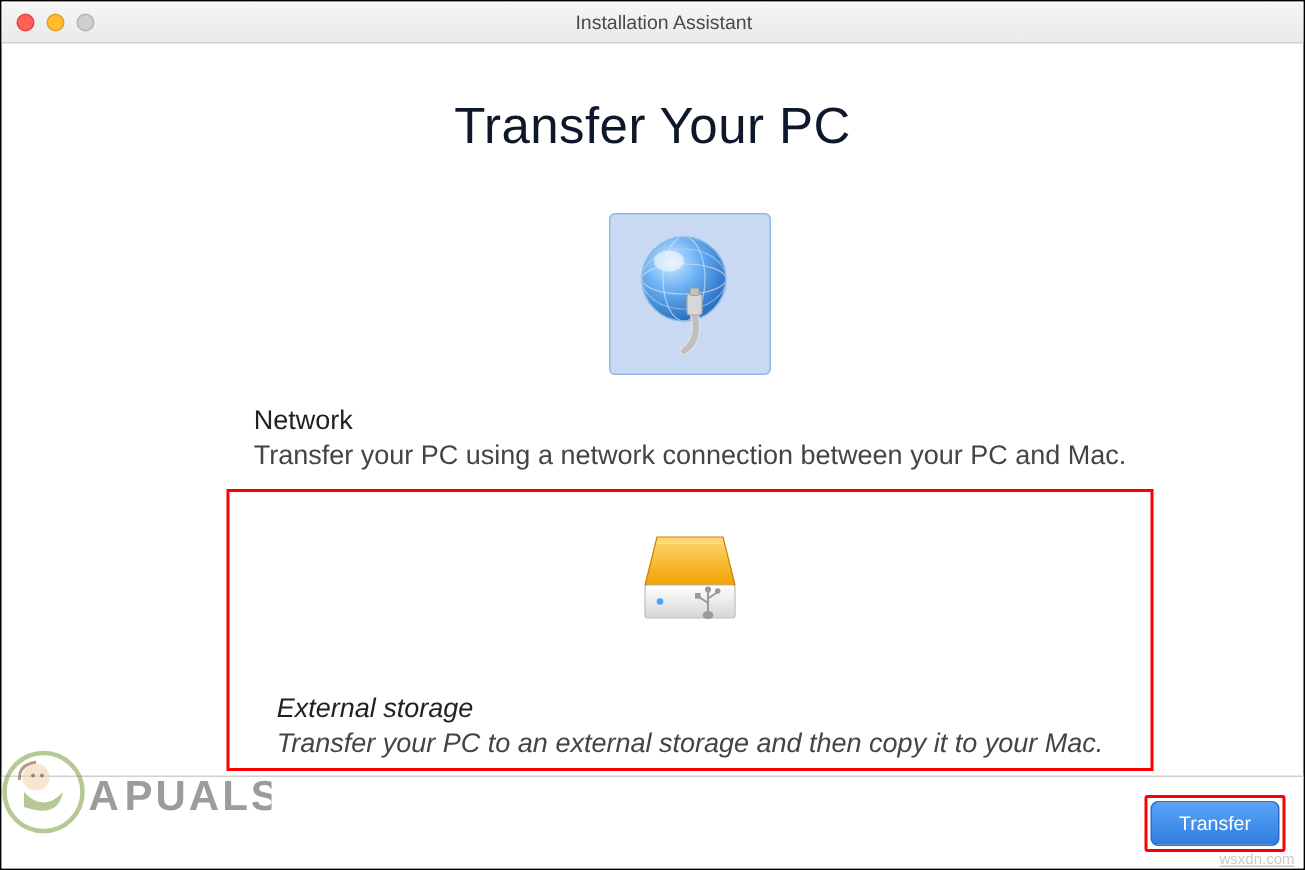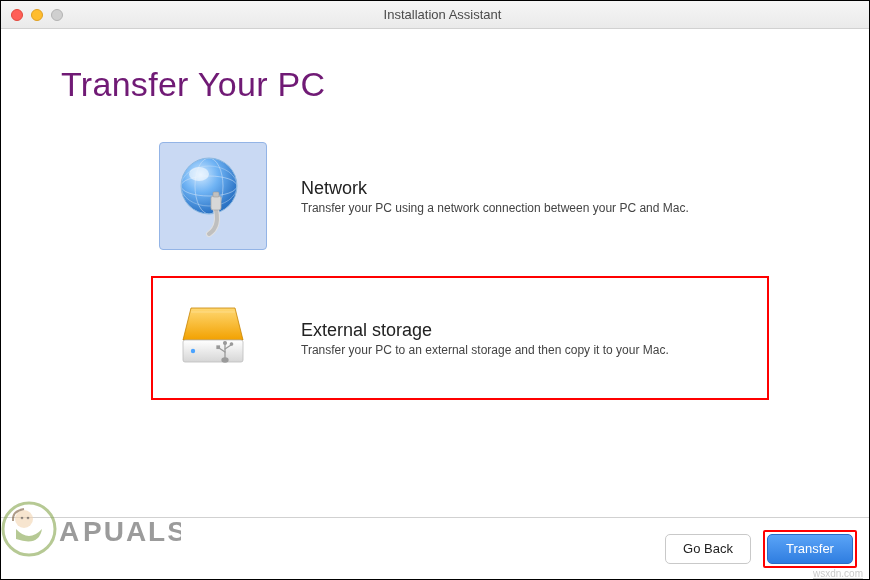--- a/index.html
+++ b/index.html
@@ -39,46 +39,48 @@
     left: 15px; right: 0;
     text-align: center;
     font-size: 13px;
     color: #4a4a4a;
     pointer-events: none;
   }
   .content {
     padding: 26px 60px 70px 60px;
   }
   .page-title {
+    text-align: center;
     font-size: 34px;
     font-weight: 400;
-    color: #701a75;
+    color: #0f172a;
     margin-top: 10px;
     margin-bottom: 30px;
     letter-spacing: 0.3px;
   }
   .subtitle {
     text-align: center;
     font-size: 13px;
     color: #333;
     margin-bottom: 26px;
   }
   .options {
     margin-left: 90px;
     margin-right: 40px;
   }
   .option {
     display: flex;
     align-items: center;
-    gap: 34px;
+    gap: 20px;
     padding: 6px;
     border: 2px solid transparent;
     cursor: pointer;
-  }
-  .option + .option { margin-top: 18px; }
+    flex-direction: column;
+  }
+  .option + .option { margin-top: 4px; font-style: italic; }
   .opt-icon-wrap {
     width: 108px;
     height: 108px;
     display: flex;
     align-items: center;
     justify-content: center;
     border-radius: 4px;
     flex-shrink: 0;
   }
   .opt-icon-wrap.selected {
@@ -87,21 +89,21 @@
   }
   .opt-text {
     flex: 1;
   }
   .opt-title {
     font-size: 18px;
     color: #222;
     margin-bottom: 2px;
   }
   .opt-desc {
-    font-size: 12px;
+    font-size: 18px;
     color: #444;
   }
   .highlight-external {
     border: 2px solid #ff0000;
   }
   .footer {
     position: absolute;
     bottom: 0;
     left: 0;
     right: 0;
@@ -242,21 +244,20 @@
       <div class="opt-text">
         <div class="opt-title">External storage</div>
         <div class="opt-desc">Transfer your PC to an external storage and then copy it to your Mac.</div>
       </div>
     </div>
 
   </div>
 </div>
 
 <div class="footer">
-  <button class="btn btn-secondary">Go Back</button>
   <span class="continue-highlight">
     <button class="btn btn-primary">Transfer</button>
   </span>
 </div>
 
 <div class="watermark-left">
   <svg width="180" height="56" viewBox="0 0 180 56">
     <circle cx="28" cy="28" r="26" fill="none" stroke="#86a64e" stroke-width="3"></circle>
     <circle cx="23" cy="18" r="9" fill="#f2d4b0"></circle>
     <path d="M15 28 q13 14 26 0 q-3 18 -26 10 z" fill="#86a64e"></path>

